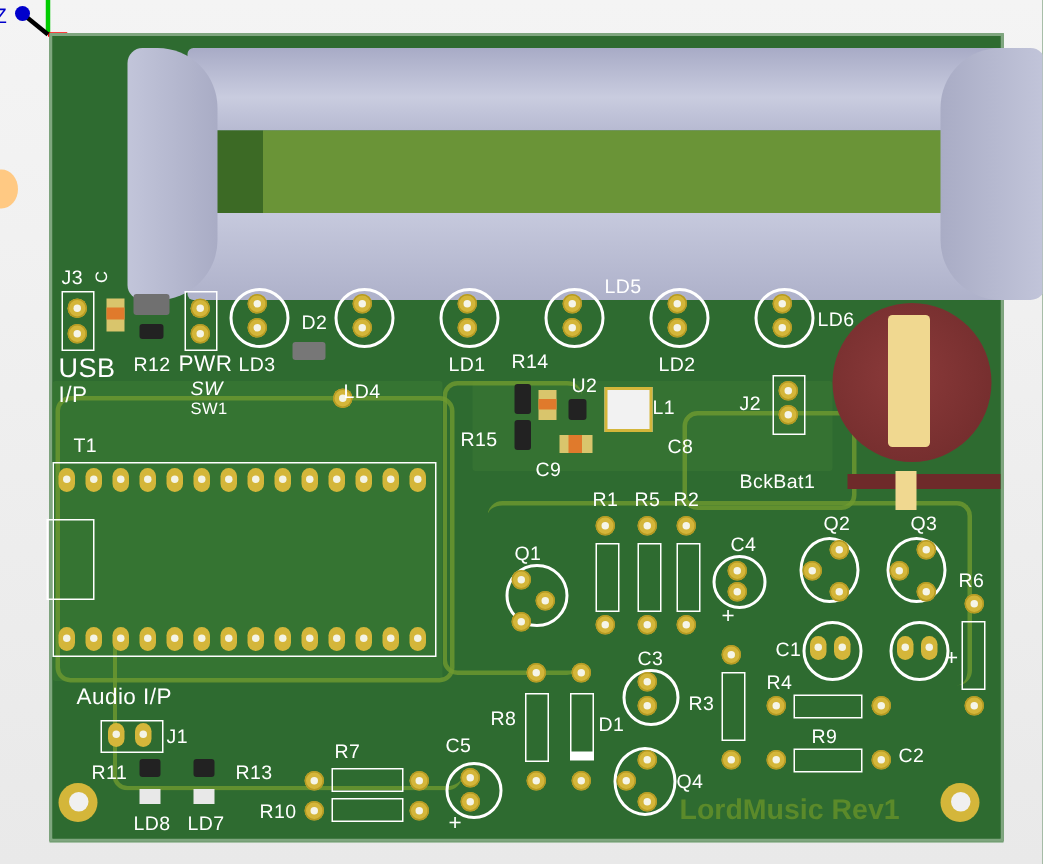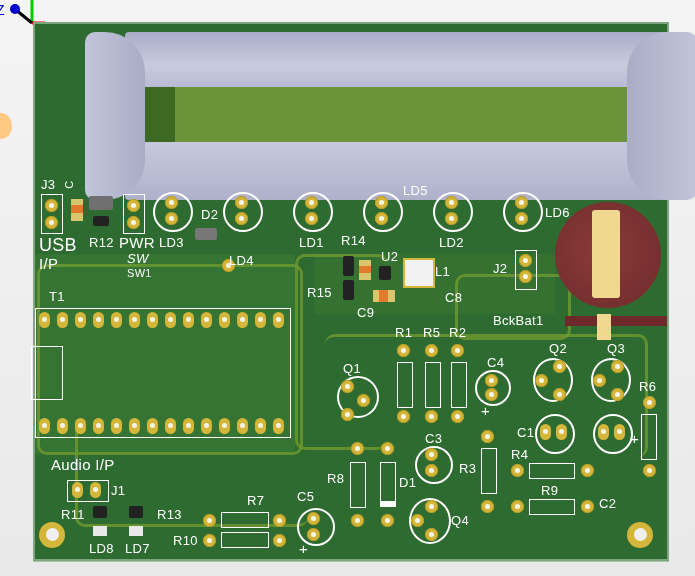--- a/index.html
+++ b/index.html
@@ -263,38 +263,39 @@
     <div class="outline" style="left:345px;top:438px;width:14px;height:38px;border-bottom:6px solid #fff;"></div>
     <div class="pad" style="left:346px;top:490px;"></div>
     <span class="silk" style="left:364px;top:452px;">D1</span>
 
     <div class="circ" style="left:374px;top:474px;width:38px;height:42px;"></div>
     <div class="pad" style="left:390px;top:476px;"></div>
     <div class="pad" style="left:376px;top:490px;"></div>
     <div class="pad" style="left:390px;top:504px;"></div>
     <span class="silk" style="left:416px;top:490px;">Q4</span>
 
+    <span class="brand" style="left:418px;top:506px;">LordMusic Rev1</span>
     <div class="mount" style="left:592px;top:498px;"></div>
     <div class="mount" style="left:4px;top:498px;"></div>
 
     <span class="silk big" style="left:16px;top:434px;">Audio I/P</span>
     <div class="outline" style="left:32px;top:456px;width:40px;height:20px;"></div>
     <div class="opad" style="left:37px;top:458px;"></div>
     <div class="opad" style="left:55px;top:458px;"></div>
     <span class="silk" style="left:76px;top:460px;">J1</span>
     <span class="silk" style="left:26px;top:484px;">R11</span>
     <div class="smd" style="left:58px;top:482px;width:14px;height:12px;"></div>
     <div class="smd" style="left:94px;top:482px;width:14px;height:12px;"></div>
     <span class="silk" style="left:122px;top:484px;">R13</span>
     <div class="smd-end" style="left:58px;top:502px;width:14px;height:10px;background:#e8e8e8;"></div>
     <div class="smd-end" style="left:94px;top:502px;width:14px;height:10px;background:#e8e8e8;"></div>
     <span class="silk" style="left:54px;top:518px;">LD8</span>
     <span class="silk" style="left:90px;top:518px;">LD7</span>
 
-    <span class="silk" style="left:212px;top:470px;text-align:right;">R7</span>
+    <span class="silk" style="left:188px;top:470px;text-align:right;">R7</span>
     <div class="pad" style="left:168px;top:490px;"></div>
     <div class="outline" style="left:186px;top:488px;width:46px;height:14px;"></div>
     <div class="pad" style="left:238px;top:490px;"></div>
     <span class="silk" style="left:138px;top:510px;">R10</span>
     <div class="pad" style="left:168px;top:510px;"></div>
     <div class="outline" style="left:186px;top:508px;width:46px;height:14px;"></div>
     <div class="pad" style="left:238px;top:510px;"></div>
 
     <span class="silk" style="left:262px;top:466px;">C5</span>
     <div class="circ" style="left:262px;top:484px;width:34px;height:34px;"></div>

